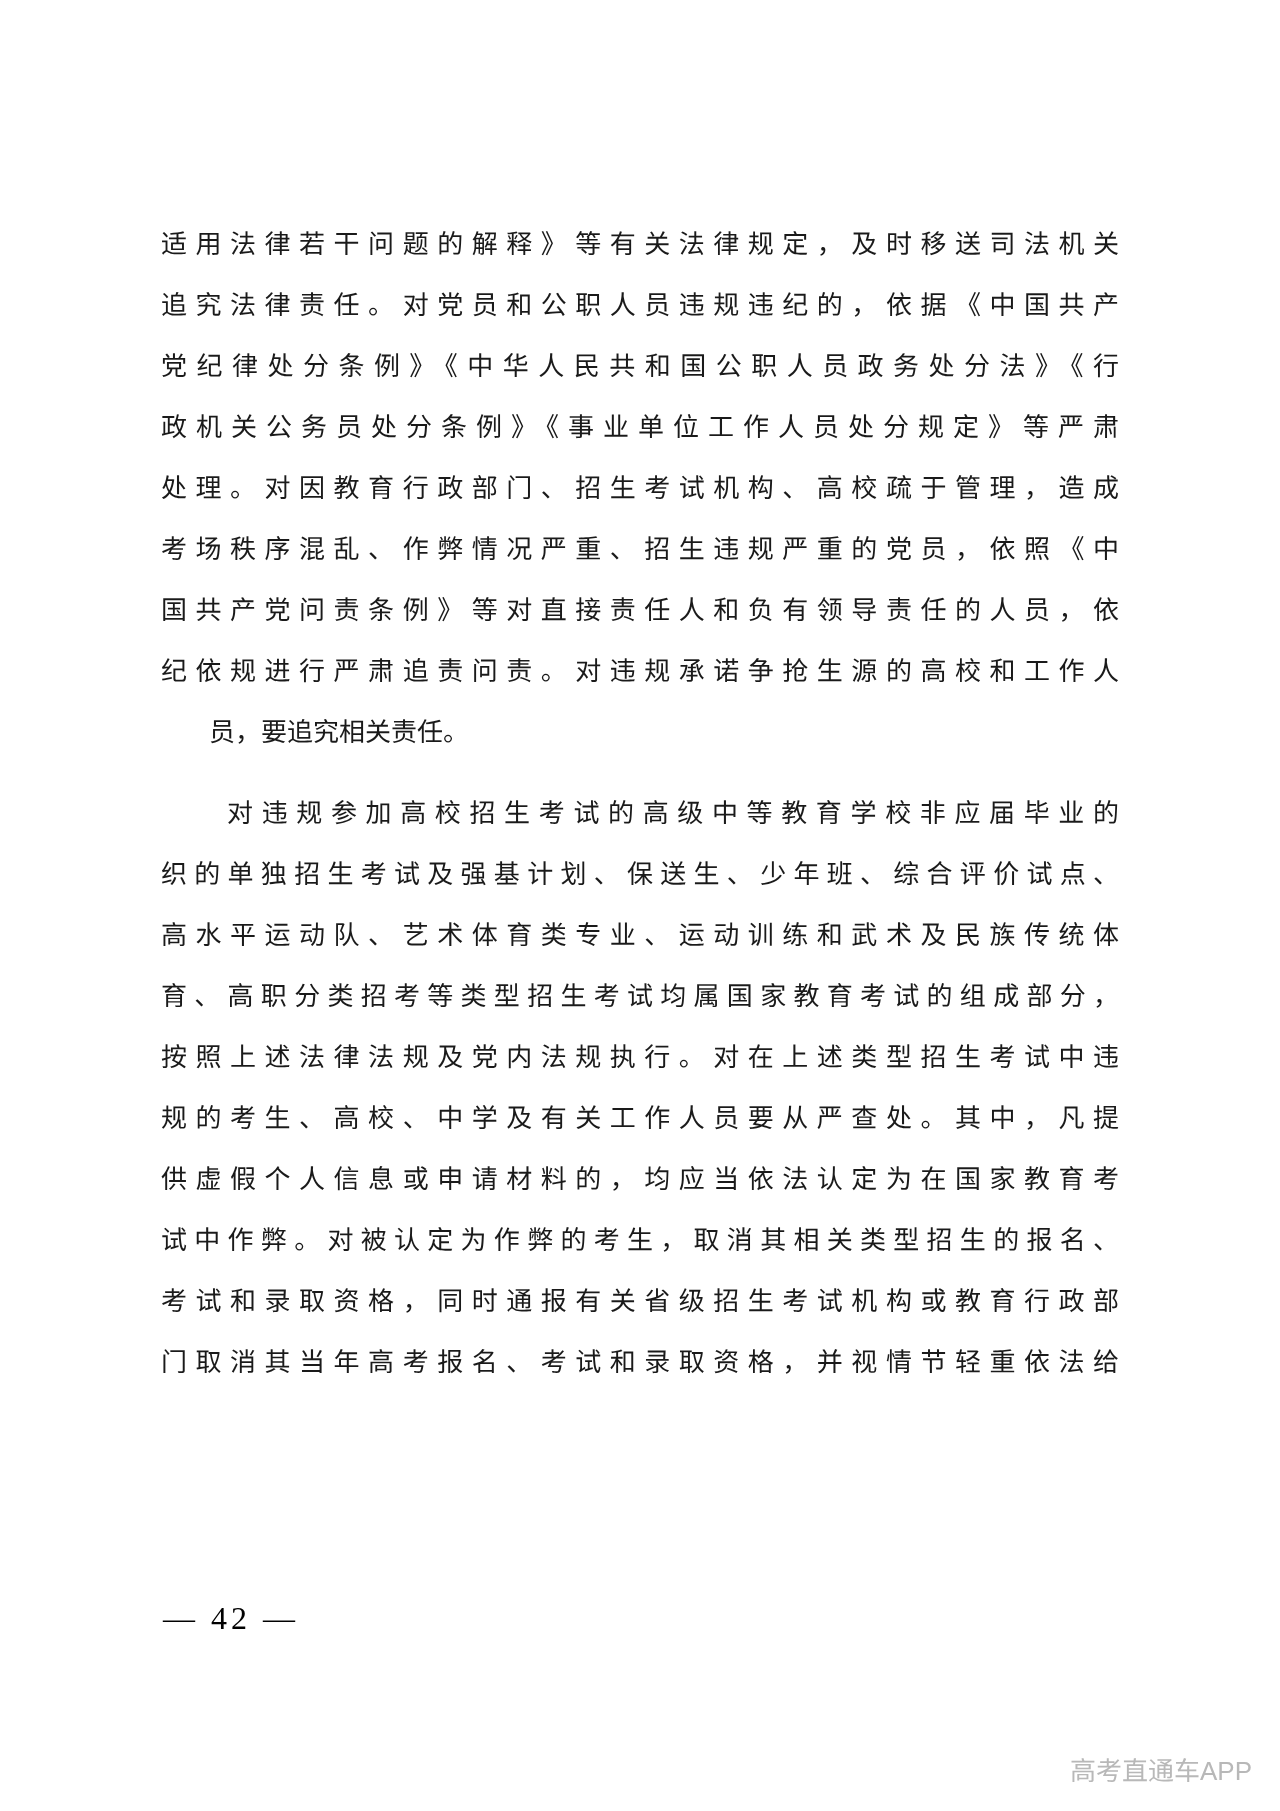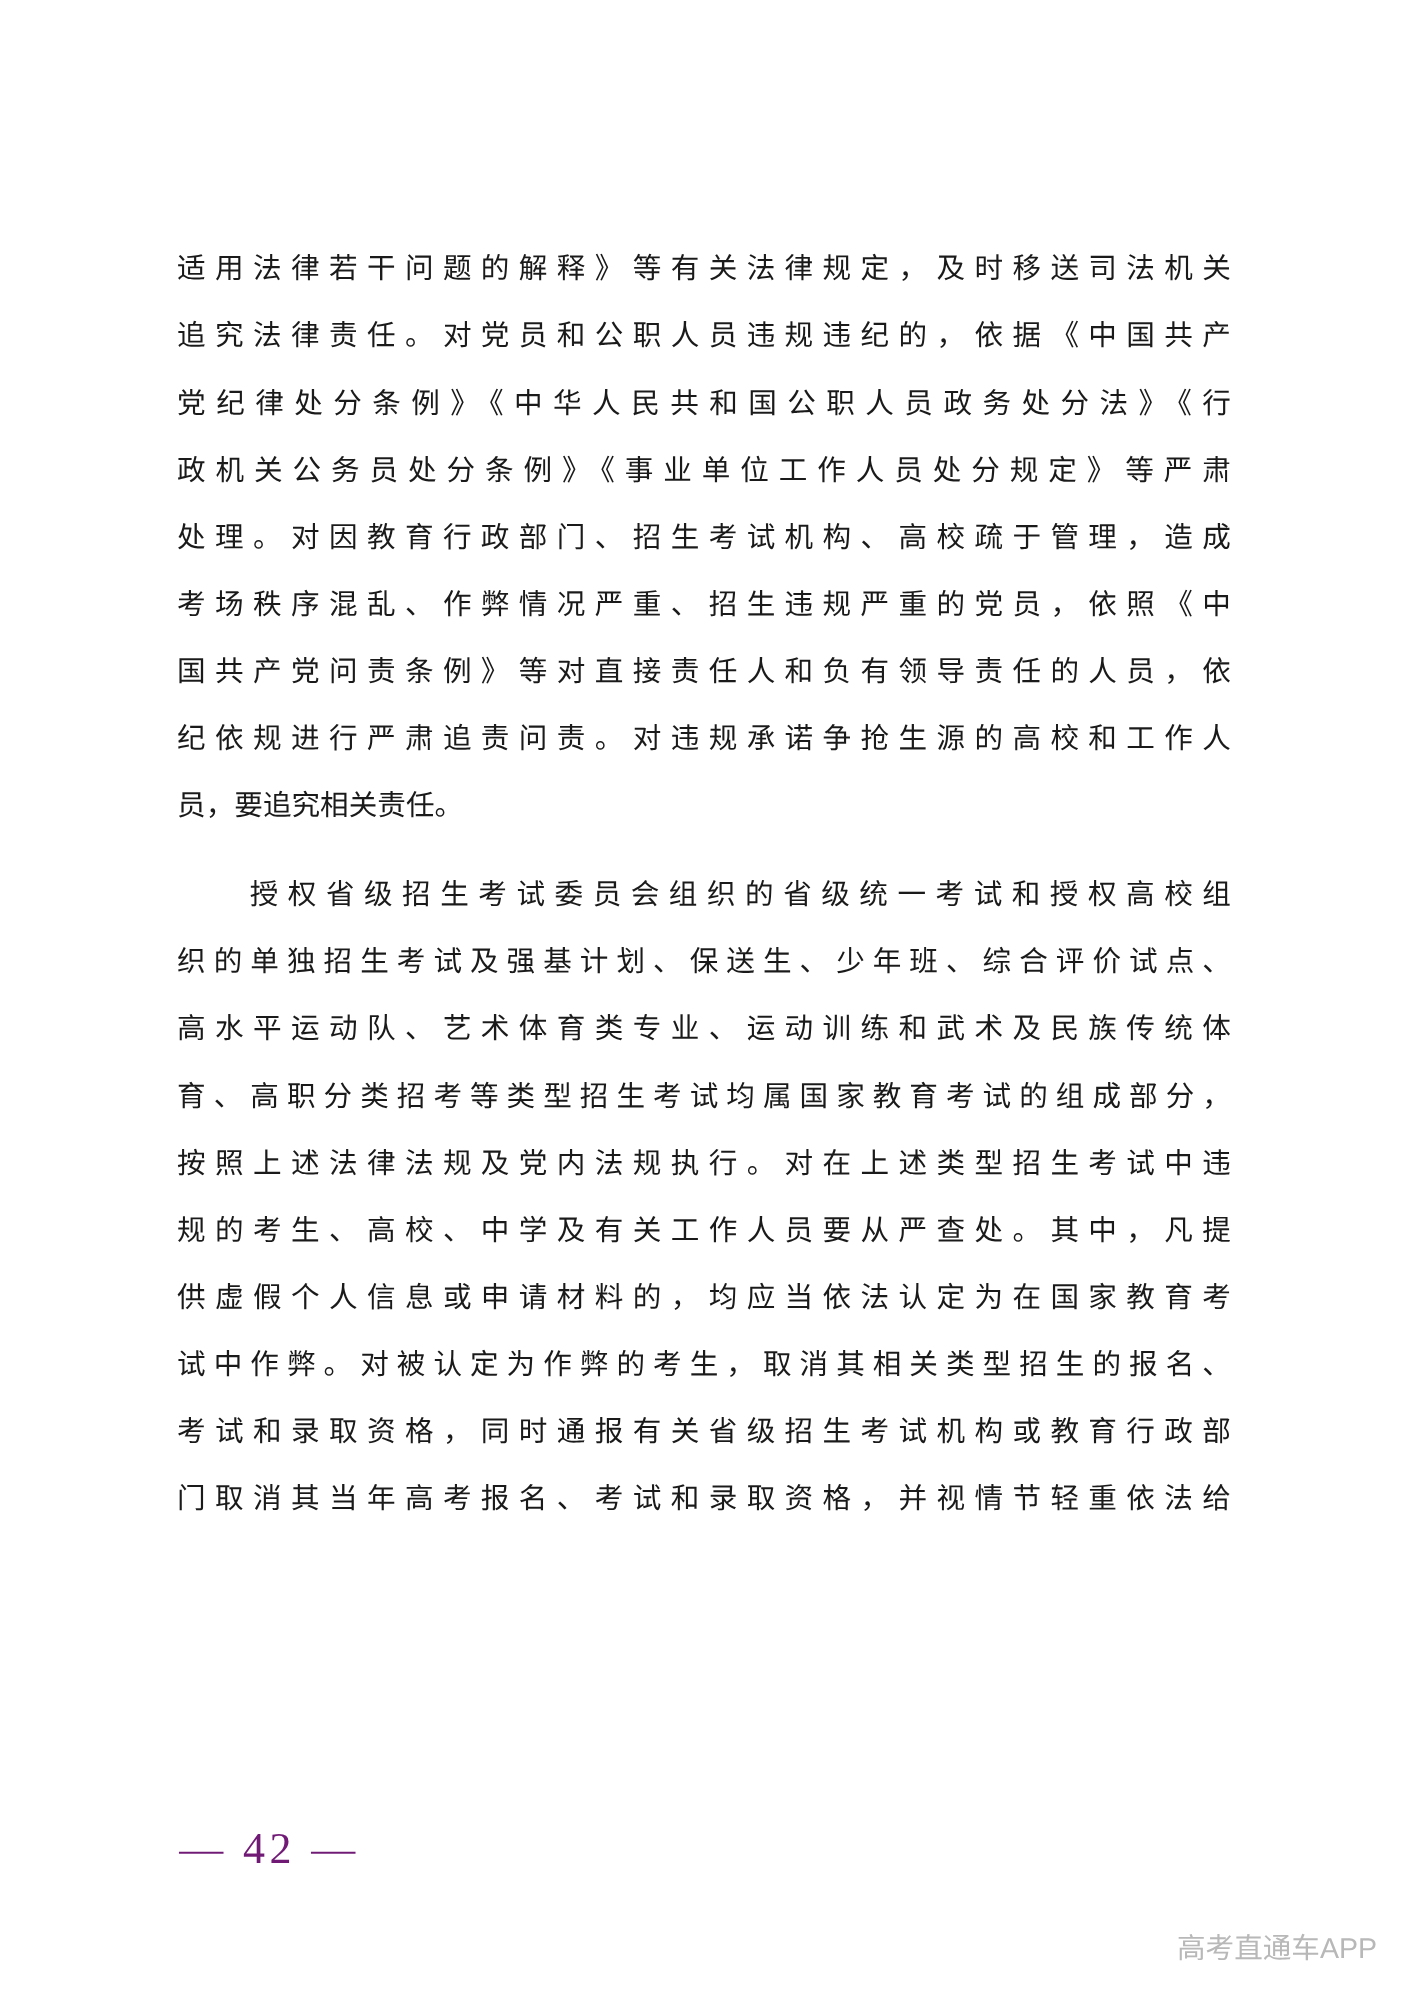--- a/index.html
+++ b/index.html
@@ -26,30 +26,30 @@
   .para { margin: 0; }
   .para + .para { margin-top: 20px; }
   .line {
     height: 61px;
     line-height: 61px;
     text-align: justify;
     text-align-last: justify;
     overflow: hidden;
     white-space: nowrap;
   }
-  .line.end { text-align-last: left; }
+  .line.end { text-align-last: left; margin-left: 48px; }
   .line.indent { text-indent: 66px; }
   .page-number {
     position: absolute;
     left: 163px;
-    top: 1657px;
+    top: 1600px;
     font-family: "Liberation Serif", "DejaVu Serif", serif;
-    font-size: 40px;
+    font-size: 32px;
     letter-spacing: 4px;
-    color: #701a75;
+    color: #000000;
   }
   .watermark {
     position: absolute;
     right: 28px;
     top: 1750px;
     font-family: "Liberation Sans", "DejaVu Sans", sans-serif;
     font-size: 26px;
     color: #b8b8b8;
   }
 </style>
@@ -66,21 +66,21 @@
       <div class="line">党纪律处分条例》《中华人民共和国公职人员政务处分法》《行</div>
       <div class="line">政机关公务员处分条例》《事业单位工作人员处分规定》等严肃</div>
       <div class="line">处理。对因教育行政部门、招生考试机构、高校疏于管理，造成</div>
       <div class="line">考场秩序混乱、作弊情况严重、招生违规严重的党员，依照《中</div>
       <div class="line">国共产党问责条例》等对直接责任人和负有领导责任的人员，依</div>
       <div class="line">纪依规进行严肃追责问责。对违规承诺争抢生源的高校和工作人</div>
       <div class="line end">员，要追究相关责任。</div>
     </div>
 
     <div class="para">
-      <div class="line indent">授权省级招生考试委员会组织的省级统一考试和授权高校组</div>
+      <div class="line indent">对违规参加高校招生考试的高级中等教育学校非应届毕业的</div>
       <div class="line">织的单独招生考试及强基计划、保送生、少年班、综合评价试点、</div>
       <div class="line">高水平运动队、艺术体育类专业、运动训练和武术及民族传统体</div>
       <div class="line">育、高职分类招考等类型招生考试均属国家教育考试的组成部分，</div>
       <div class="line">按照上述法律法规及党内法规执行。对在上述类型招生考试中违</div>
       <div class="line">规的考生、高校、中学及有关工作人员要从严查处。其中，凡提</div>
       <div class="line">供虚假个人信息或申请材料的，均应当依法认定为在国家教育考</div>
       <div class="line">试中作弊。对被认定为作弊的考生，取消其相关类型招生的报名、</div>
       <div class="line">考试和录取资格，同时通报有关省级招生考试机构或教育行政部</div>
       <div class="line">门取消其当年高考报名、考试和录取资格，并视情节轻重依法给</div>
     </div>

